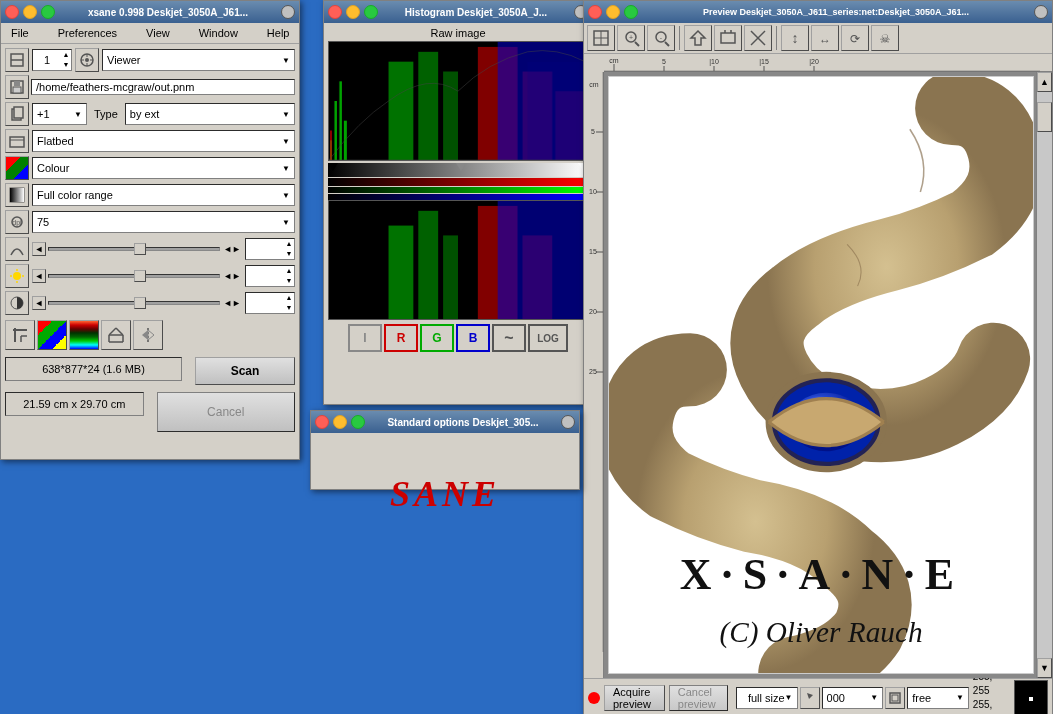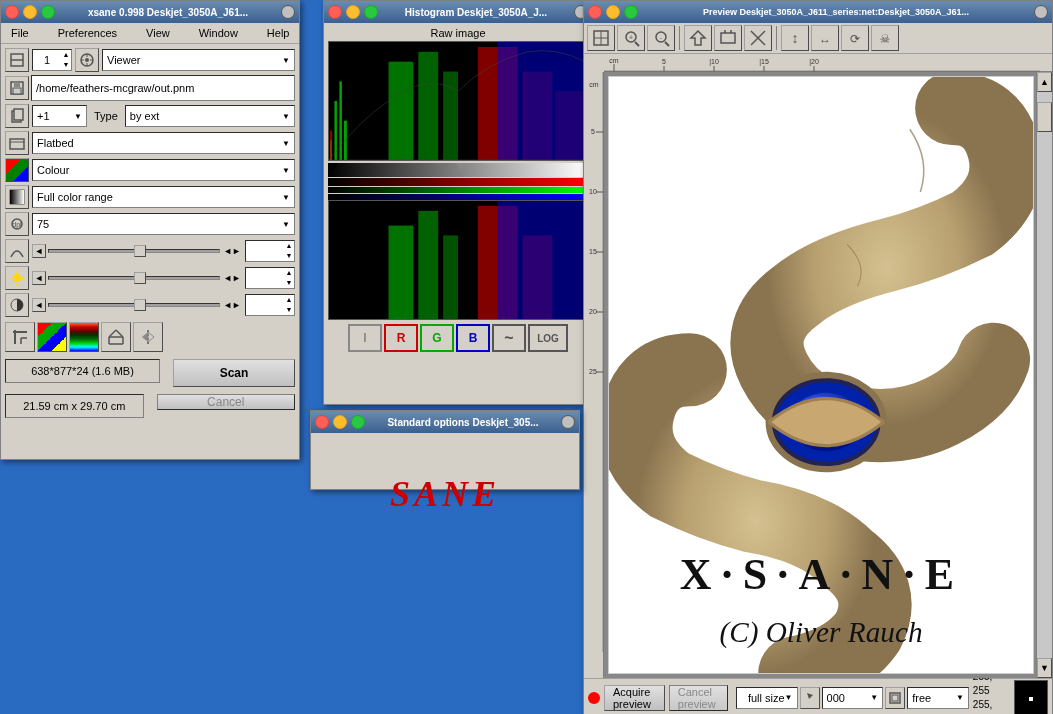--- a/index.html
+++ b/index.html
@@ -117,21 +117,21 @@
     }
     .dropdown-arrow { font-size: 8px; }
 
     .file-path-row {
       display: flex;
       gap: 2px;
       align-items: center;
     }
     .file-path {
       flex: 1;
-      height: 26px;
+      height: 16px;
       background: white;
       border: 1px inset #808080;
       padding: 0 4px;
       font-size: 11px;
       display: flex;
       align-items: center;
       overflow: hidden;
       white-space: nowrap;
     }
 
@@ -216,32 +216,32 @@
     }
     .info-label {
       flex: 1;
       height: 24px;
       background: #d4d0c8;
       border: 1px inset #808080;
       display: flex; align-items: center; justify-content: center;
       font-size: 11px;
     }
     .scan-btn {
-      width: 122px;
+      width: 100px;
       height: 28px;
       background: linear-gradient(to bottom, #e0e0e0, #c0c0c0);
       border: 1px outset #a0a0a0;
       cursor: pointer;
       font-size: 12px;
       font-weight: bold;
       display: flex; align-items: center; justify-content: center;
     }
     .cancel-btn {
       flex: 1;
-      height: 16px;
+      height: 40px;
       background: linear-gradient(to bottom, #e0e0e0, #c0c0c0);
       border: 1px outset #808080;
       cursor: pointer;
       font-size: 12px;
       color: #888;
       display: flex; align-items: center; justify-content: center;
     }
 
     
     .histogram-window {

